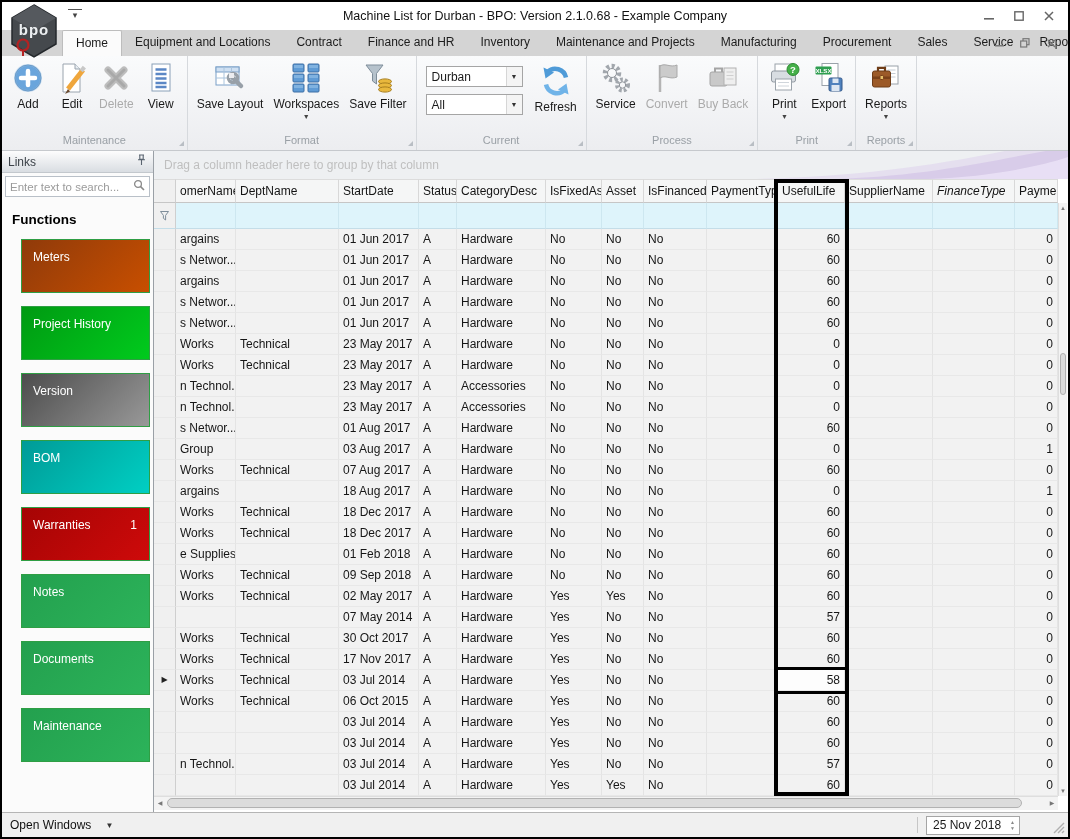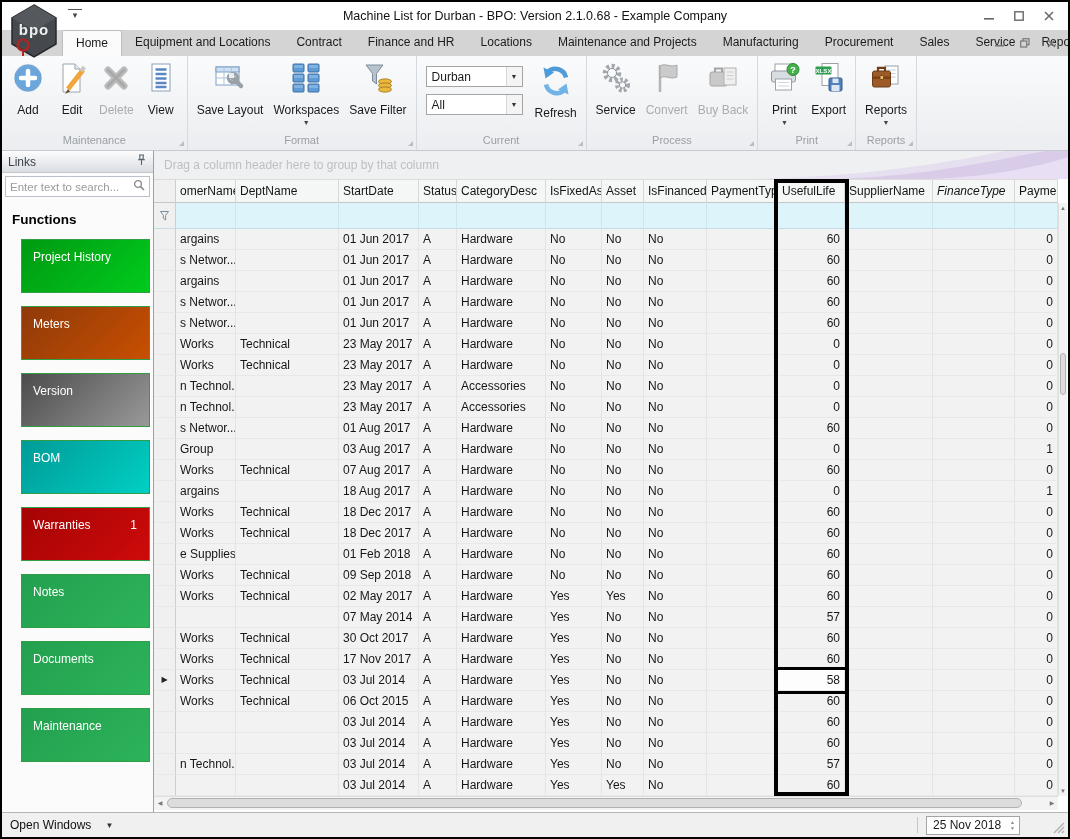--- a/index.html
+++ b/index.html
@@ -25,21 +25,21 @@
   .rmini { width:22px; height:20px; display:flex; align-items:center; justify-content:center; color:#666; }
 
   
   .ribbon { height:95px; background:linear-gradient(#fafbfc,#ecedf0); border-bottom:1px solid #c6c9cd; display:flex; }
   .rgroup { border-right:1px solid #d6d9dd; display:flex; flex-direction:column; }
   .rgroup-content { flex:1; display:flex; align-items:flex-start; padding:4px 5px 0 5px; gap:2px; }
   .rgroup-label { height:17px; font-size:11px; color:#9aa0a6; text-align:center; position:relative; padding-top:1px; }
   .rgroup-label::after { content:""; position:absolute; right:3px; bottom:4px; width:0; height:0; border-left:5px solid transparent; border-bottom:5px solid #b9bec4; }
   .rbtn { display:flex; flex-direction:column; align-items:center; padding:1px 4px; min-width:40px; }
   .rbtn .icon { width:34px; height:34px; display:flex; align-items:center; justify-content:center; }
-  .rbtn .lbl { margin-top:8px; white-space:nowrap; }
+  .rbtn .lbl { margin-top:2px; white-space:nowrap; }
   .rbtn .drop { font-size:7px; color:#444; line-height:7px; margin-top:2px; }
   .rbtn.disabled .lbl { color:#ababab; }
   .filler { flex:1; }
 
   .combo-stack { display:flex; flex-direction:column; gap:7px; padding:6px 6px 0 4px; }
   .combo { width:97px; height:21px; background:#fff; border:1px solid #a5a5a5; display:flex; align-items:center; padding-left:5px; }
   .combo .cval { flex:1; }
   .combo .carrow { width:16px; align-self:stretch; border-left:1px solid #d6d6d6; display:flex; align-items:center; justify-content:center; font-size:7px; color:#333; background:#f4f4f4; }
 
   
@@ -129,21 +129,21 @@
         </span>
     </div>
   </div>
 
   <div class="tabrow">
     <div class="tabs" id="tabs">
         <div class="tab active">Home</div>
         <div class="tab">Equipment and Locations</div>
         <div class="tab">Contract</div>
         <div class="tab">Finance and HR</div>
-        <div class="tab">Locations</div>
+        <div class="tab">Inventory</div>
         <div class="tab">Maintenance and Projects</div>
         <div class="tab">Manufacturing</div>
         <div class="tab">Procurement</div>
         <div class="tab">Sales</div>
         <div class="tab">Service</div>
         <div class="tab">Reporting</div>
       </div>
     <div class="ribbon-mini">
       <span class="rmini">
           <svg width="9" height="9">
@@ -402,22 +402,22 @@
       </div>
       <div class="side-search">
         <input type="text" placeholder="Enter text to search..." style="">
         <span><svg width="12" height="12" viewBox="0 0 12 12">
               <circle cx="5" cy="5" r="3.4" fill="none" stroke="#8a8a8a" stroke-width="1.3"></circle>
               <path d="M7.6 7.6 L11 11" stroke="#8a8a8a" stroke-width="1.6"></path>
             </svg></span>
       </div>
       <div class="functions-title">Functions</div>
       <div class="fbtn-area" id="funcButtons">
+          <div class="fbtn" style="background: linear-gradient(135deg, rgb(143, 58, 10), rgb(200, 79, 0));"><span>Meters</span></div>
           <div class="fbtn" style="background: linear-gradient(135deg, rgb(0, 154, 18), rgb(0, 203, 29));"><span>Project History</span></div>
-          <div class="fbtn" style="background: linear-gradient(135deg, rgb(143, 58, 10), rgb(200, 79, 0));"><span>Meters</span></div>
           <div class="fbtn" style="background: linear-gradient(135deg, rgb(76, 76, 76), rgb(153, 153, 153));"><span>Version</span></div>
           <div class="fbtn" style="background: linear-gradient(135deg, rgb(0, 155, 151), rgb(0, 207, 195));"><span>BOM</span></div>
           <div class="fbtn" style="background: linear-gradient(135deg, rgb(165, 4, 4), rgb(206, 10, 10));"><span>Warranties</span><span class="badge">1</span></div>
           <div class="fbtn" style="background: linear-gradient(135deg, rgb(35, 160, 78), rgb(44, 179, 90));"><span>Notes</span></div>
           <div class="fbtn" style="background: linear-gradient(135deg, rgb(35, 160, 78), rgb(44, 179, 90));"><span>Documents</span></div>
           <div class="fbtn" style="background: linear-gradient(135deg, rgb(35, 160, 78), rgb(44, 179, 90));"><span>Maintenance</span></div>
         </div>
     </div>
 
     <div class="gridwrap">

